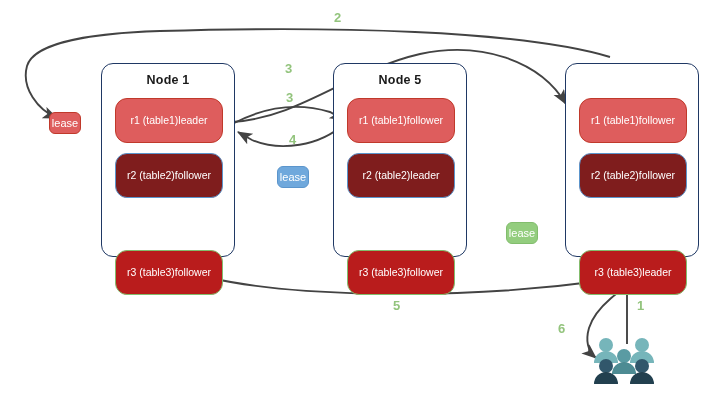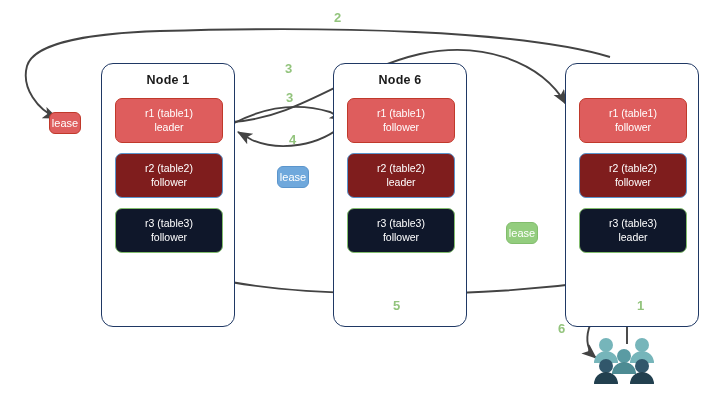--- a/index.html
+++ b/index.html
@@ -26,58 +26,58 @@
     height: 405px;
     pointer-events: none;
   }
   .node {
     position: absolute;
     box-sizing: border-box;
     border: 1.6px solid #1f3864;
     border-radius: 12px;
     background: #ffffff;
     width: 134px;
-    height: 264px;
+    height: 194px;
   }
   .node-title {
     text-align: center;
     font-weight: bold;
     font-size: 12.5px;
     color: #1a1a1a;
     margin-top: 9px;
     letter-spacing: .2px;
   }
   .replica {
     position: absolute;
     left: 13px;
     width: 108px;
     height: 45px;
     box-sizing: border-box;
-    border-radius: 7px;
+    border-radius: 12px;
     display: flex;
-    flex-direction: column;
     align-items: center;
     justify-content: center;
     color: #ffffff;
     font-size: 10.5px;
     line-height: 13.5px;
     text-align: center;
   }
   .replica .l1, .replica .l2 { display: block; }
   .rep-red {
     background: #de5d5d;
     border: 1.4px solid #c0392b;
   }
   .rep-blue {
     background: #7f1d1d;
     border: 1.4px solid #5b95cc;
   }
   .rep-green {
-    background: #0f172a;
+    background: #b91c1c;
     border: 1.4px solid #82bd6d;
+    margin-top: 42px;
   }
   .lease {
     position: absolute;
     box-sizing: border-box;
     border-radius: 6px;
     height: 22px;
     width: 32px;
     display: flex;
     align-items: center;
     justify-content: center;
@@ -148,21 +148,21 @@
       <span class="l1">r2 (table2)</span>
       <span class="l2">follower</span>
     </div>
     <div class="replica rep-green" style="top:144px;">
       <span class="l1">r3 (table3)</span>
       <span class="l2">follower</span>
     </div>
   </div>
 
   <div class="node" style="left:333px; top:63px;">
-    <div class="node-title">Node 6</div>
+    <div class="node-title">Node 5</div>
     <div class="replica rep-red" style="top:34px;">
       <span class="l1">r1 (table1)</span>
       <span class="l2">follower</span>
     </div>
     <div class="replica rep-blue" style="top:89px;">
       <span class="l1">r2 (table2)</span>
       <span class="l2">leader</span>
     </div>
     <div class="replica rep-green" style="top:144px;">
       <span class="l1">r3 (table3)</span>

